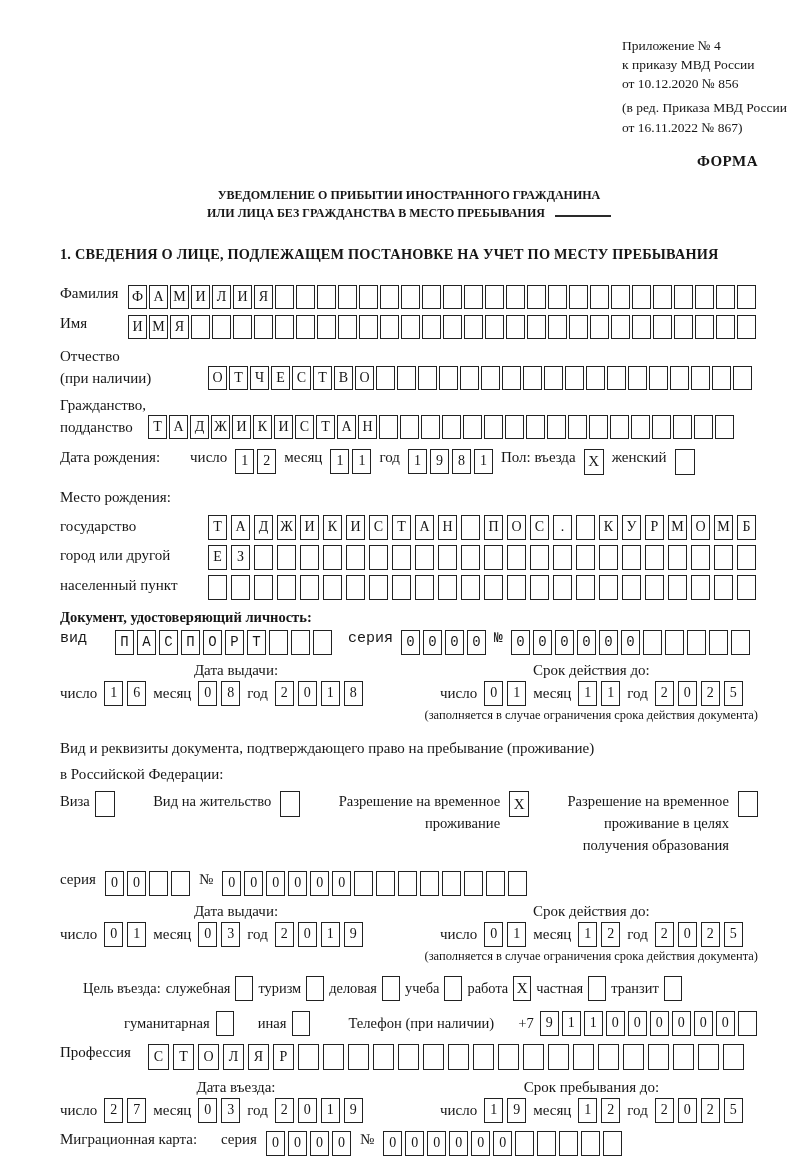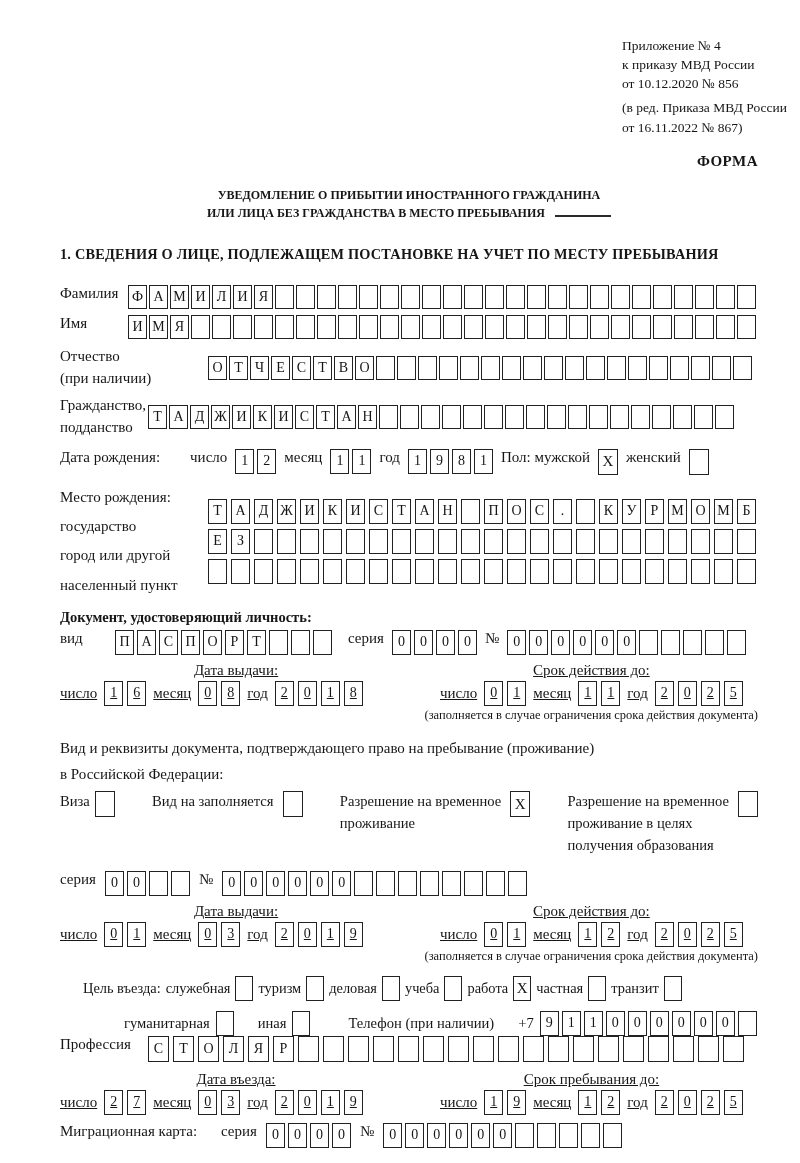--- a/index.html
+++ b/index.html
@@ -12,56 +12,56 @@
   .hdr .gap{height:5px;}
   .forma{margin-top:16px;text-align:right;font-weight:bold;font-size:15px;letter-spacing:.5px;}
 
   
   .title{margin-top:16px;text-align:center;font-weight:bold;font-size:12px;line-height:1.5;}
   .blank-line{display:inline-block;width:56px;height:4px;border-bottom:2.2px solid #2a2a2a;margin-left:10px;}
   .sec-head{margin-top:24px;font-weight:bold;font-size:14.3px;letter-spacing:.2px;white-space:nowrap;}
 
   
   .frow{display:flex;align-items:flex-start;margin-top:6px;font-size:15px;}
-  .frow.top{align-items:center;}
+  .frow.top{align-items:flex-end;}
   .flabel{flex:none;}
   .lbl2{font-size:15px;line-height:1.5;}
 
   
   .cells{display:inline-flex;gap:2px;vertical-align:middle;}
   .cell{flex:none;box-sizing:border-box;width:19px;height:24px;border:1.8px solid #222;background:#fff;
         display:inline-flex;align-items:center;justify-content:center;font-size:14px;}
   .cells.m{gap:3px;} .cells.m .cell{width:19px;height:25px;}
   .cells.mp{gap:4px;} .cells.mp .cell{width:19px;height:25px;}
   .cells.w{gap:4px;} .cells.w .cell{width:21px;height:26px;}
 
   
   .cb{flex:none;box-sizing:border-box;display:inline-flex;width:20px;height:26px;border:1.8px solid #222;
       align-items:center;justify-content:center;font-size:15px;background:#fff;}
 
   
   .doc-head{margin-top:9px;font-weight:bold;font-size:14.5px;}
 
   
-  .dpair{display:flex;margin-top:7px;font-size:15px;text-decoration:underline;}
+  .dpair{display:flex;margin-top:7px;font-size:15px;}
   .dg{flex:none;}
   .dg-left{width:352px;}
   .dg-right{margin-left:28px;}
   .dg-title{text-align:center;font-size:15px;margin-bottom:2px;}
   .dg-row{display:flex;align-items:center;gap:7px;white-space:nowrap;}
   .dg-row .cells{gap:4px;}
   .note{margin-top:2px;text-align:right;font-size:12.5px;}
 
   .intro{margin-top:12px;font-size:15px;line-height:1.75;}
 
   
   .opt-row{display:flex;align-items:flex-start;margin-top:4px;font-size:14.6px;justify-content:space-between;}
   .opt{display:flex;align-items:flex-start;}
   .opt .cb{margin-left:9px;margin-top:0;}
-  .opt-label{text-align:left;line-height:1.5;}
+  .opt-label{text-align:right;line-height:1.5;}
   .opt-label span{display:block;}
 
   
   .purp{display:flex;align-items:center;gap:5px;margin-top:12px;font-size:14.4px;white-space:nowrap;margin-left:23px;}
   .purp .cb{width:18px;height:25px;}
   .purp2{display:flex;align-items:center;gap:6px;margin-top:10px;margin-left:64px;font-size:14.6px;white-space:nowrap;}
   .purp2 .cb{width:18px;height:25px;}
   .sp12{width:12px;flex:none;} .sp26{width:26px;flex:none;}
 </style>
 </head>
@@ -243,21 +243,21 @@
         <span class="cell">1</span>
         <span class="cell">1</span>
       </span>
     <span>год</span>
     <span class="cells m">
         <span class="cell">1</span>
         <span class="cell">9</span>
         <span class="cell">8</span>
         <span class="cell">1</span>
       </span>
-    <span>Пол: мужской</span>
+    <span>Пол: въезда</span>
     <span class="cb">X</span>
     <span>женский</span>
     <span class="cb"></span>
   </div>
 
   <div class="frow top" style="margin-top:8px;">
     <span class="flabel lbl2" style="width:148px;line-height:1.95;">
       <span style="display:block;">Место рождения:</span>
       <span style="display:block;">государство</span>
       <span style="display:block;">город или другой</span>
@@ -340,21 +340,21 @@
           <span class="cell"></span>
           <span class="cell"></span>
           <span class="cell"></span>
           <span class="cell"></span>
         </span>
     </span>
   </div>
 
   <div class="doc-head">Документ, удостоверяющий личность:</div>
 
-  <div class="frow" style="margin-top:4px;gap:8px;">
+  <div class="frow" style="margin-top:4px;gap:8px;font-family:Liberation Mono, monospace;">
     <span style="width:47px;flex:none;">вид</span>
     <span class="cells m">
         <span class="cell">П</span>
         <span class="cell">А</span>
         <span class="cell">С</span>
         <span class="cell">П</span>
         <span class="cell">О</span>
         <span class="cell">Р</span>
         <span class="cell">Т</span>
         <span class="cell"></span>
@@ -439,21 +439,21 @@
 
   <div class="opt-row">
     <span class="opt">
       <span class="opt-label">
           <span>Виза</span>
         </span>
       <span class="cb" style="margin-left:5px;"></span>
     </span>
     <span class="opt">
       <span class="opt-label">
-          <span>Вид на заполняется</span>
+          <span>Вид на жительство</span>
         </span>
       <span class="cb"></span>
     </span>
     <span class="opt">
       <span class="opt-label">
         <span>Разрешение на временное</span>
         <span>проживание</span>
       </span>
       <span class="cb">X</span>
     </span>
@@ -577,21 +577,21 @@
         <span class="cell">0</span>
         <span class="cell">0</span>
         <span class="cell">0</span>
         <span class="cell">0</span>
         <span class="cell">0</span>
         <span class="cell">0</span>
         <span class="cell"></span>
       </span>
   </div>
 
-  <div class="frow" style="margin-top:0;">
+  <div class="frow" style="margin-top:8px;">
     <span class="flabel" style="width:88px;">Профессия</span>
     <span class="cells w">
         <span class="cell">С</span>
         <span class="cell">Т</span>
         <span class="cell">О</span>
         <span class="cell">Л</span>
         <span class="cell">Я</span>
         <span class="cell">Р</span>
         <span class="cell"></span>
         <span class="cell"></span>

